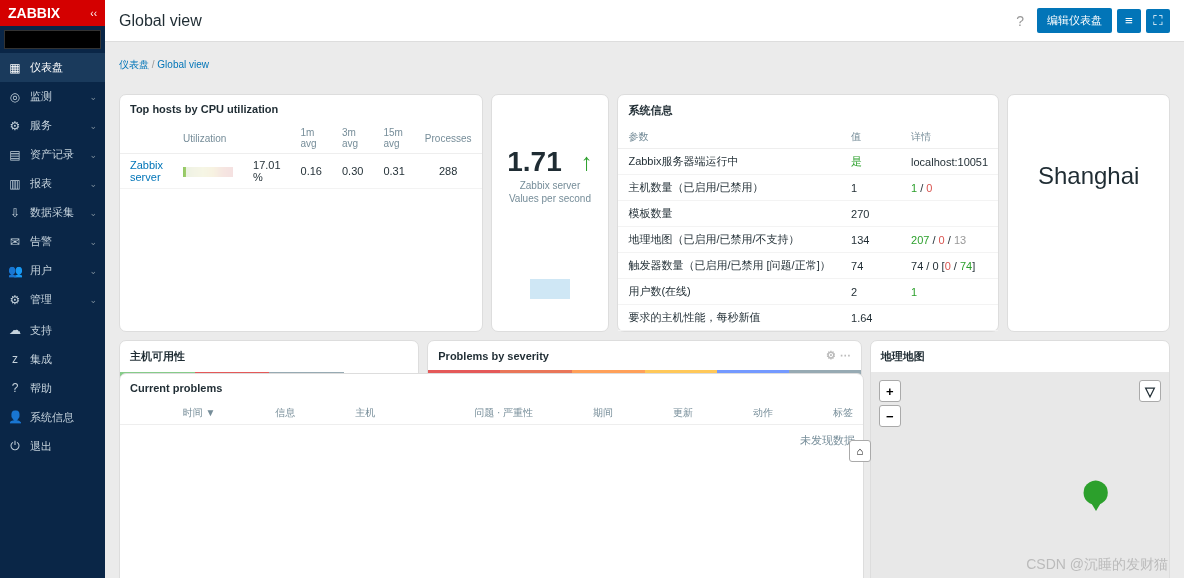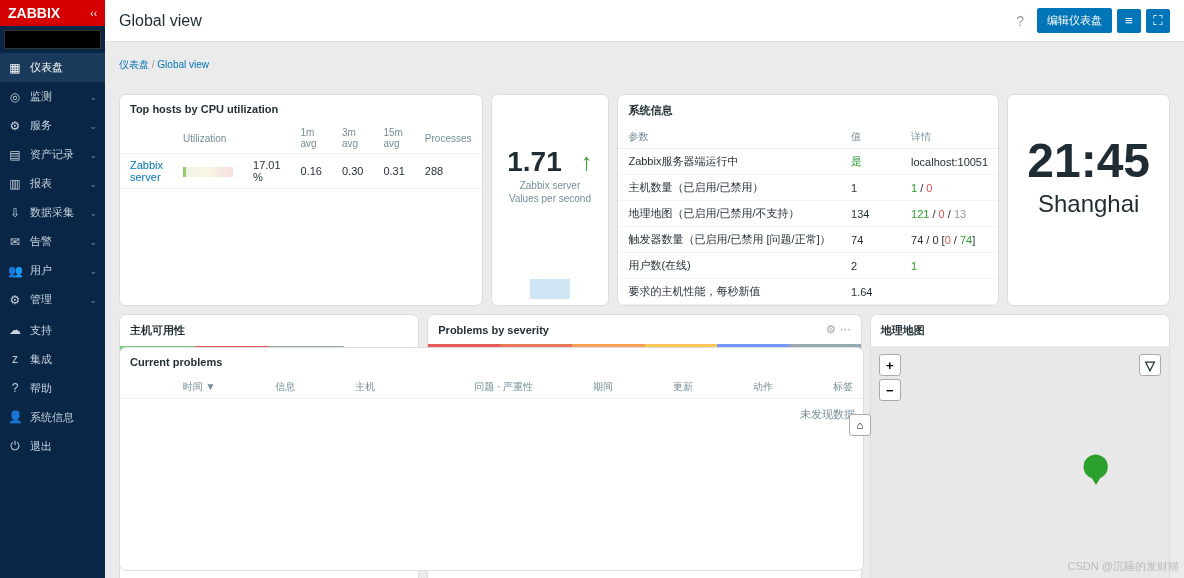--- a/index.html
+++ b/index.html
@@ -59,21 +59,21 @@
 .t-lgray{background:#97aab3}
 .t-dred{background:#e45959}
 .t-red1{background:#e97659}
 .map{position:relative;background:#e8e8e8;height:280px}
 .map-ctrl{position:absolute;left:8px;top:8px;display:flex;flex-direction:column;gap:3px}
 .map-ctrl button,.map-filter{width:22px;height:22px;background:#fff;border:1px solid #aaa;border-radius:3px;cursor:pointer;font-size:13px;font-weight:bold}
 .map-home{position:absolute;left:8px;top:60px}
 .map-filter{position:absolute;right:8px;top:8px;display:flex;align-items:center;justify-content:center}
 .map-pin{position:absolute;right:60px;top:105px;font-size:24px;color:#2ca02c}
 .spark{width:40px;height:40px;background:linear-gradient(to top,#cfe7f5 50%,transparent 50%);margin:4px auto}
-.watermark{position:absolute;right:5px;bottom:4px;font-size:11px;color:#bbb}
+.watermark{position:absolute;right:16px;bottom:4px;font-size:14px;color:#bbb}
 .probs th{text-align:right}
 .no-data{text-align:right;padding:8px;color:#768d99}
 </style>
 </head>
 <body>
 
 <div class="app">
   <div class="sidebar">
     <div class="logo">
       <span>ZABBIX</span>
@@ -185,21 +185,21 @@
                 </tr>
               </thead>
             <tbody id="th-body">
                 <tr>
                   <td><a>Zabbix server</a></td>
                   <td><span class="util-bar"></span></td>
                   <td>17.01 %</td>
                   <td>0.16</td>
                   <td>0.30</td>
                   <td>0.31</td>
-                  <td style="text-align:left">288</td>
+                  <td style="text-align:center">288</td>
                 </tr>
               </tbody>
           </table>
         </div>
         <div class="card" style="flex:0.8">
           <div class="vps">
             <div class="vps-big">
               <span>1.71</span>
               <span class="vps-arrow">↑</span>
             </div>
@@ -223,23 +223,28 @@
                   <td>Zabbix服务器端运行中</td>
                   <td class="g">是</td>
                   <td>localhost:10051</td>
                 </tr>
                 <tr>
                   <td>主机数量（已启用/已禁用）</td>
                   <td class="">1</td>
                   <td><span class="g">1</span> / <span class="r">0</span></td>
                 </tr>
                 <tr>
+                  <td>模板数量</td>
+                  <td class="">270</td>
+                  <td></td>
+                </tr>
+                <tr>
                   <td>地理地图（已启用/已禁用/不支持）</td>
                   <td class="">134</td>
-                  <td><span class="g">121</span> / <span class="r">0</span> / <span class="gr">13</span></td>
+                  <td><span class="g">207</span> / <span class="r">0</span> / <span class="gr">13</span></td>
                 </tr>
                 <tr>
                   <td>触发器数量（已启用/已禁用 [问题/正常]）</td>
                   <td class="">74</td>
                   <td>74 / 0 [<span class="r">0</span> / <span class="g">74</span>]</td>
                 </tr>
                 <tr>
                   <td>用户数(在线)</td>
                   <td class="">2</td>
                   <td><span class="g">1</span></td>
@@ -247,21 +252,20 @@
                 <tr>
                   <td>要求的主机性能，每秒新值</td>
                   <td class="">1.64</td>
                   <td></td>
                 </tr>
               </tbody>
           </table>
         </div>
         <div class="card" style="flex:1.1">
           <div class="clock">
-            <div class="clock-time">21:45</div>
             <div class="clock-city">Shanghai</div>
           </div>
         </div>
       </div>
 
       <div class="row">
         <div class="card" style="flex:2">
           <div class="card-title">主机可用性</div>
           <div class="tiles" id="avail-tiles">
               <div class="tile t-green">

